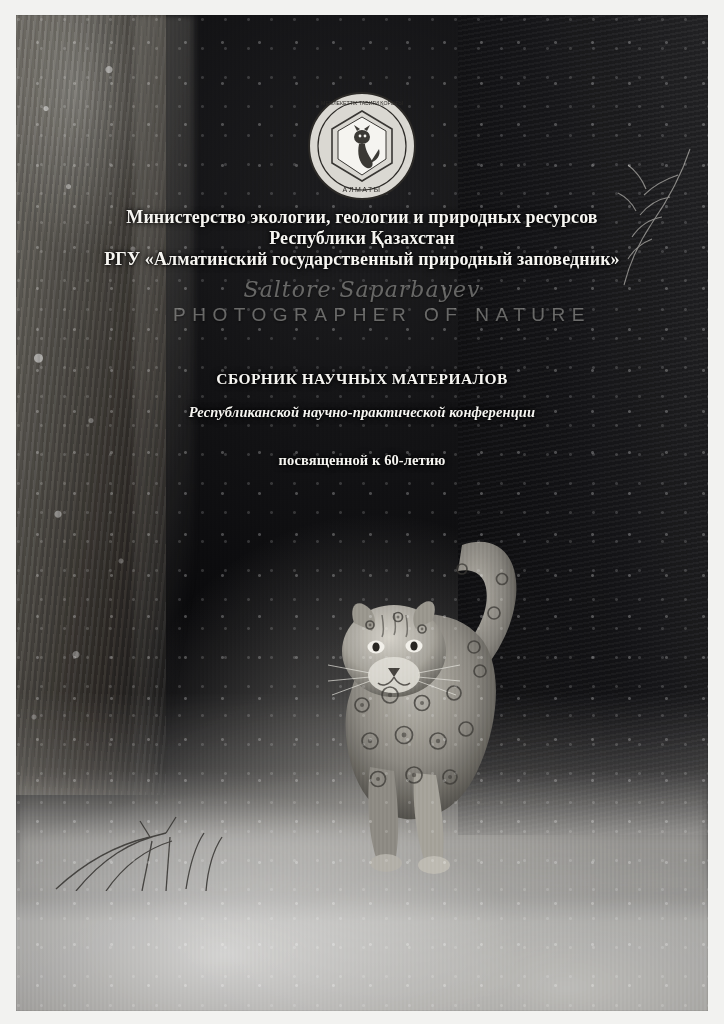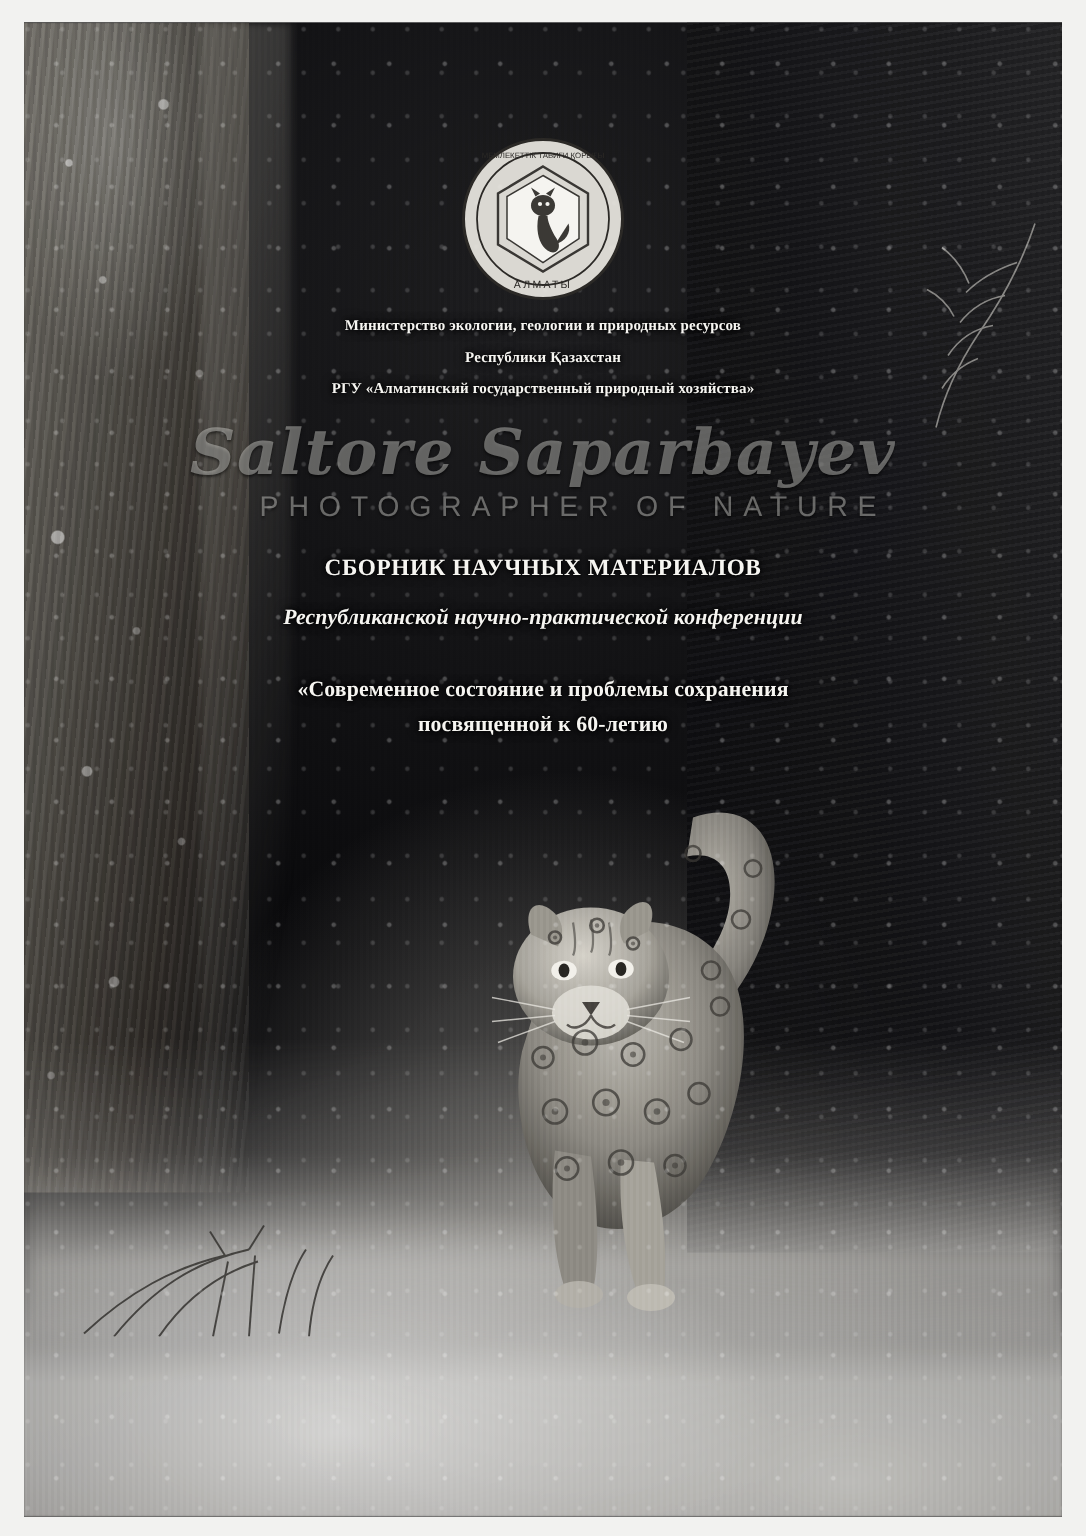--- a/index.html
+++ b/index.html
@@ -173,46 +173,45 @@
   }
   .ttl {
     position: absolute;
     width: 100%;
     text-align: center;
     color: #f4f3ef;
     text-shadow: 0 0 3px rgba(0,0,0,0.95), 0 0 7px rgba(0,0,0,0.8);
     font-weight: bold;
     letter-spacing: 0.1px;
   }
-  .ministry { top: 192px; font-size: 10px; line-height: 21px; }
+  .ministry { top: 192px; font-size: 18px; line-height: 21px; }
   .ministry div { white-space: nowrap; }
 
   .sbornik { top: 355px; font-size: 15.5px; letter-spacing: 0.4px; }
   .conf { top: 389px; font-size: 14.5px; font-style: italic; }
   .theme { top: 434px; font-size: 14.5px; line-height: 23px; }
 
   .city { top: 862px; font-size: 14px; }
 
   
   .watermark {
     position: absolute;
     left: 0;
     top: 262px;
     width: 100%;
     text-align: center;
     pointer-events: none;
   }
   .wm-sign {
     font-family: "DejaVu Serif", serif;
     font-style: italic;
-    font-size: 42px;
+    font-size: 22px;
     color: rgba(232,232,228,0.40);
     letter-spacing: 1px;
     text-shadow: 0 1px 2px rgba(0,0,0,0.5);
-    font-weight: bold;
   }
   .wm-sub {
     margin-top: 2px;
     font-family: "Liberation Sans", sans-serif;
     font-size: 19px;
     letter-spacing: 6.5px;
     color: rgba(226,226,222,0.42);
     text-shadow: 0 1px 2px rgba(0,0,0,0.45);
     padding-left: 40px;
   }
@@ -377,33 +376,32 @@
       <circle cx="58" cy="45" r="1.4" fill="#f3f2ee"></circle>
       <text x="55" y="14" text-anchor="middle" font-family="Liberation Sans, sans-serif" font-size="5.2" fill="#2d2b28">МЕМЛЕКЕТТІК ТАБИҒИ ҚОРЫҒЫ</text>
       <text x="55" y="101" text-anchor="middle" font-family="Liberation Sans, sans-serif" font-size="7" letter-spacing="1.5" fill="#2d2b28">АЛМАТЫ</text>
     </svg>
 
     <div class="text-layer">
 
       <div class="ttl ministry">
         <div>Министерство экологии, геологии и природных ресурсов</div>
         <div>Республики Қазахстан</div>
-        <div>РГУ «Алматинский государственный природный хозяйства»</div>
+        <div>РГУ «Алматинский государственный природный заповедник»</div>
       </div>
 
       <div class="watermark">
         <div class="wm-sign">Saltore Saparbayev</div>
         <div class="wm-sub">PHOTOGRAPHER OF NATURE</div>
       </div>
 
       <div class="ttl sbornik">СБОРНИК НАУЧНЫХ МАТЕРИАЛОВ</div>
       <div class="ttl conf">Республиканской научно-практической конференции</div>
 
       <div class="ttl theme">
-        <div>«Современное состояние и проблемы сохранения</div>
         <div>посвященной к 60-летию</div>
       </div>
 
     </div>
 
     <div class="scan-edge"></div>
   </div>
 </div>
 
 </body></html>

